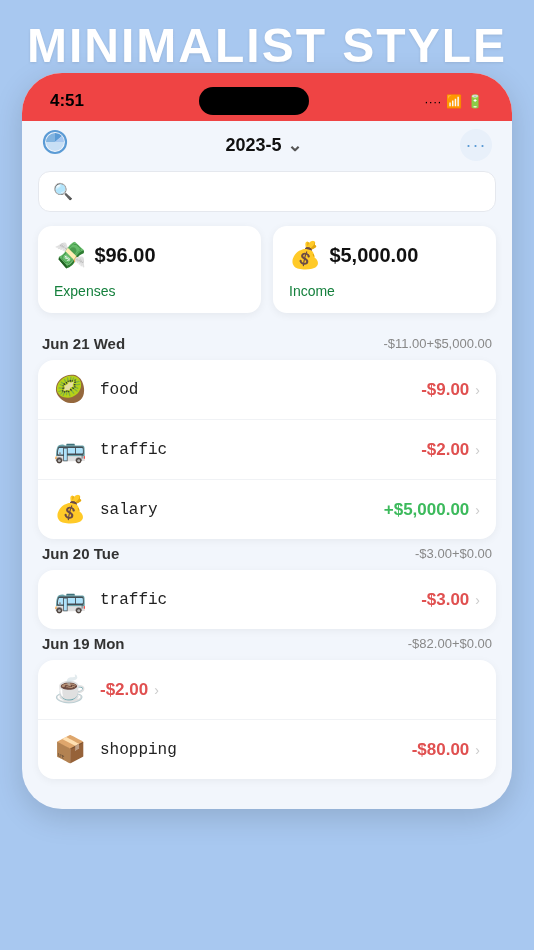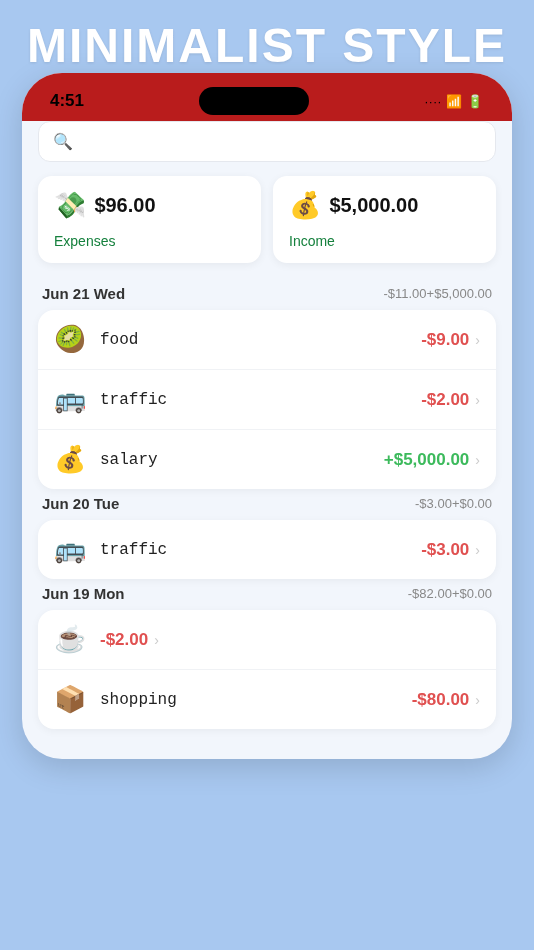--- a/index.html
+++ b/index.html
@@ -30,21 +30,21 @@
       box-shadow: 0 8px 30px rgba(0,0,0,0.15);
       overflow: hidden;
     }
 
     
     .status-bar {
       display: flex;
       align-items: center;
       justify-content: space-between;
       padding: 14px 28px 6px;
-      background: #b91c1c;
+      background: #ef4444;
     }
     .status-time {
       font-size: 17px;
       font-weight: 600;
       color: #000;
     }
     .status-notch {
       background: #000;
       border-radius: 20px;
       width: 110px;
@@ -219,20 +219,38 @@
   <div class="status-bar">
     <span class="status-time">4:51</span>
     <div class="status-notch"></div>
     <div class="status-icons">
       <span>····</span>
       <span>📶</span>
       <span>🔋</span>
     </div>
   </div>
 
+  <div class="nav-bar">
+    <span class="nav-icon">
+      <svg width="26" height="26" viewBox="0 0 26 26" fill="none">
+        <circle cx="13" cy="13" r="11" stroke="#5b9bd5" stroke-width="2.2" fill="none"></circle>
+        <path d="M13 13 L13 4 A9 9 0 0 1 20 7 Z" fill="#5b9bd5"></path>
+        <path d="M13 13 L20 7 A9 9 0 0 1 22 13 Z" fill="#a8c8f0"></path>
+        <path d="M13 13 L22 13 A9 9 0 0 1 4 13 Z" fill="#c8dff5"></path>
+        <path d="M13 13 L4 13 A9 9 0 0 1 13 4 Z" fill="#82b4e0"></path>
+      </svg>
+    </span>
+    <div class="nav-title">
+      <span>2023-5</span>
+      <span class="nav-chevron">⌄</span>
+    </div>
+    <div class="nav-more">
+      <span style="font-size:18px;color:#5b9bd5;letter-spacing:1px">···</span>
+    </div>
+  </div>
 
   <div class="search-bar">
     <span class="search-icon">🔍</span>
   </div>
 
   <div class="summary-row">
     <div class="summary-card">
       <div class="summary-top">
         <span class="summary-emoji">💸</span>
         <span class="summary-amount">$96.00</span>

